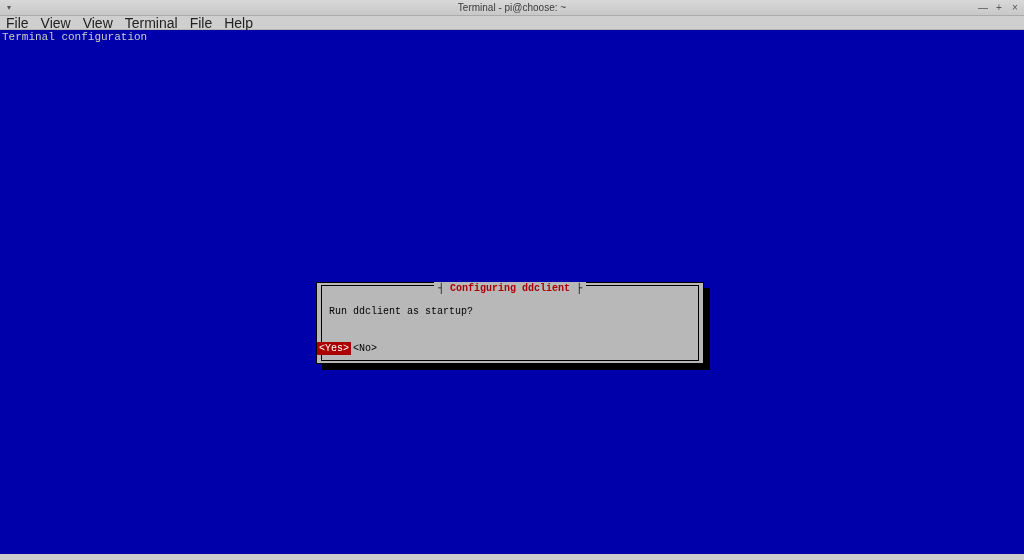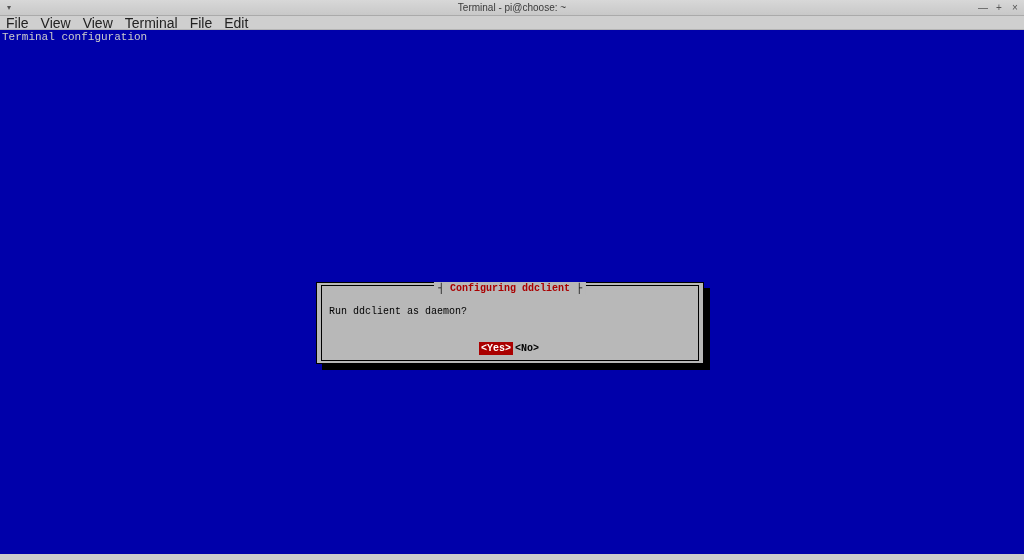--- a/index.html
+++ b/index.html
@@ -104,24 +104,24 @@
     color: #000000;
     font-size: 10px;
     line-height: 14px;
   }
   .dialog-body .line1 { display: block; }
   .dialog-body .line2 { display: block; margin-top: 8px; }
   .dialog-buttons {
     position: absolute;
     bottom: 8px; left: 0; right: 0;
     display: flex;
-    justify-content: center;
+    justify-content: flex-start;
     color: #000;
     font-size: 10px;
-    font-weight: bold;
+    font-weight: normal;
   }
   .btn { padding: 0 2px; cursor: pointer; }
   .btn.selected { background: #aa0000; color: #ffffff; }
 
   .bottom-strip {
     height: 6px;
     background: #cccccc;
   }
 </style>
 </head>
@@ -136,33 +136,33 @@
     <span>×</span>
   </div>
 </div>
 
 <div class="menubar">
   <span>File</span>
   <span>View</span>
   <span>View</span>
   <span>Terminal</span>
   <span>File</span>
-  <span>Edit</span>
+  <span>Help</span>
 </div>
 
 <div class="terminal-area">
   <div class="terminal-header">Terminal configuration</div>
 
   <div class="dialog-shadow"></div>
   <div class="dialog">
     <div class="dialog-inner-border">
       <div class="dialog-title">Configuring ddclient</div>
     </div>
     <div class="dialog-body">
-      <span class="line2">Run ddclient as daemon?</span>
+      <span class="line2">Run ddclient as startup?</span>
     </div>
     <div class="dialog-buttons">
       <span class="btn selected">&lt;Yes&gt;</span>
       <span class="btn">&lt;No&gt;</span>
     </div>
   </div>
 </div>
 
 <div class="bottom-strip"></div>
 

